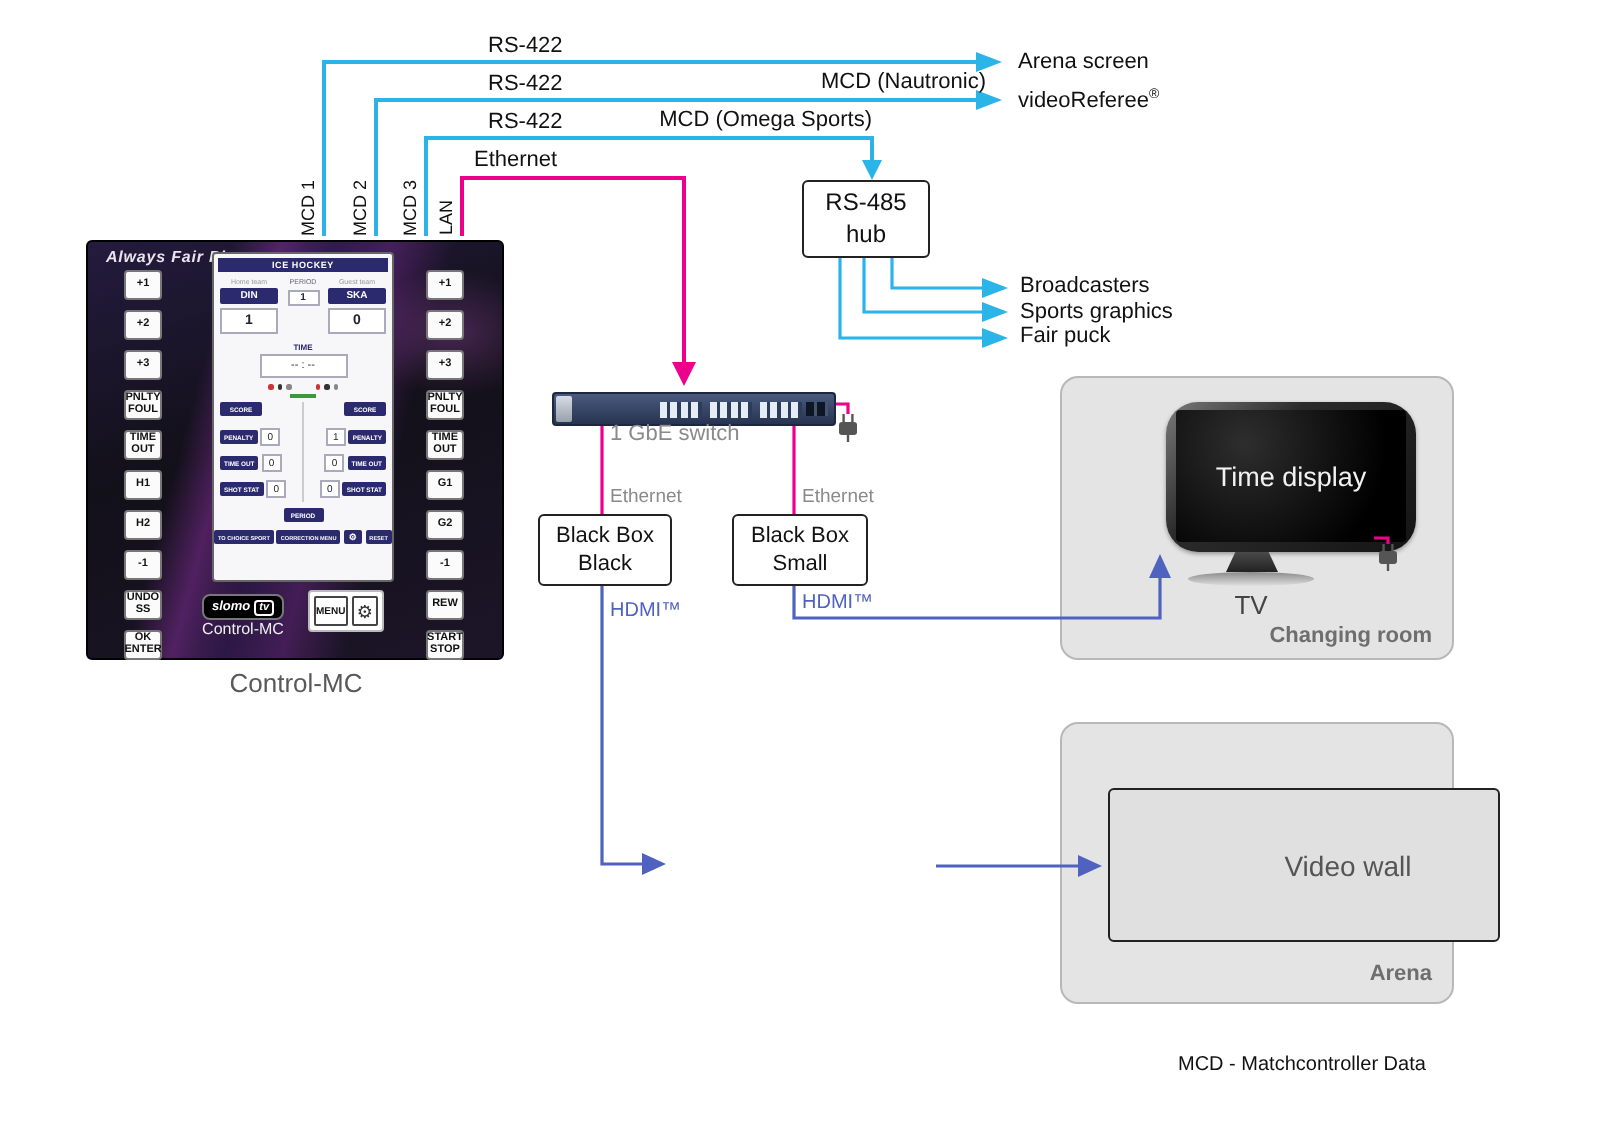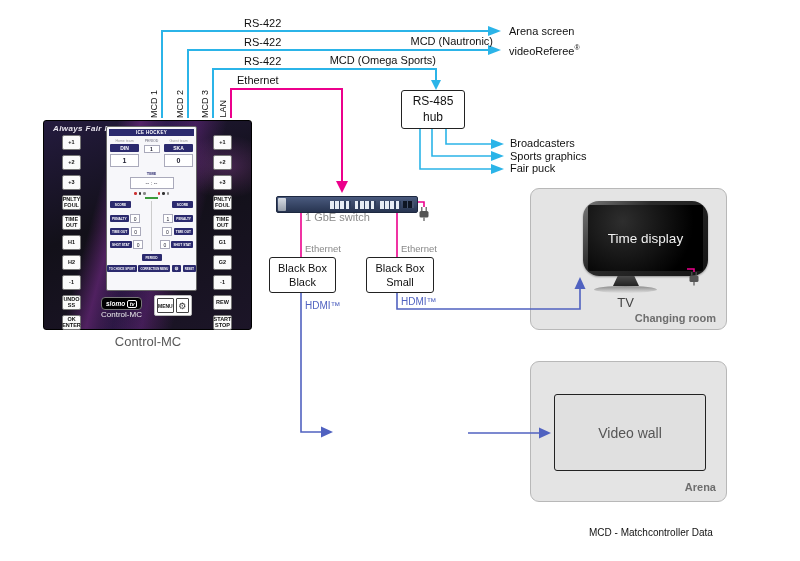--- a/index.html
+++ b/index.html
@@ -44,21 +44,21 @@
   .tv-neck{position:absolute;left:82px;top:87px;width:26px;height:10px;
     background:linear-gradient(#4a4a4a,#222);clip-path:polygon(18% 0,82% 0,100% 100%,0 100%);}
   .tv-base{position:absolute;left:63px;top:96.5px;width:63px;height:7px;border-radius:50%;
     background:linear-gradient(#8a8a8a,#e0e0e0);}
   .tv-caption{position:absolute;left:32px;top:106px;width:125px;text-align:center;
     color:#444;font-size:13px;}
 
   
   #video-wall{position:absolute;left:23px;top:32px;width:150px;height:75px;background:#e0e0e0;
     border:1.5px solid #222;border-radius:3px;display:flex;align-items:center;justify-content:center;
-    color:#555;font-size:14px;}
+    color:#555;font-size:14px;padding-left:44px;}
 
   
   #console{position:absolute;left:43px;top:120px;width:207px;height:208px;border-radius:3px;z-index:3;
     border:1px solid #000;
     background:
       radial-gradient(ellipse 70px 45px at 88% 22%, rgba(200,90,210,.28), transparent 70%),
       linear-gradient(105deg, transparent 28%, rgba(128,45,150,.55) 37%, rgba(62,28,118,.28) 47%, transparent 62%),
       linear-gradient(285deg, transparent 30%, rgba(120,42,145,.45) 42%, transparent 58%),
       linear-gradient(160deg,#241b3e 0%,#121019 45%,#1c1528 100%);}
   #console .slogan{position:absolute;left:9px;top:3px;color:#e8e4ee;font-size:8px;

